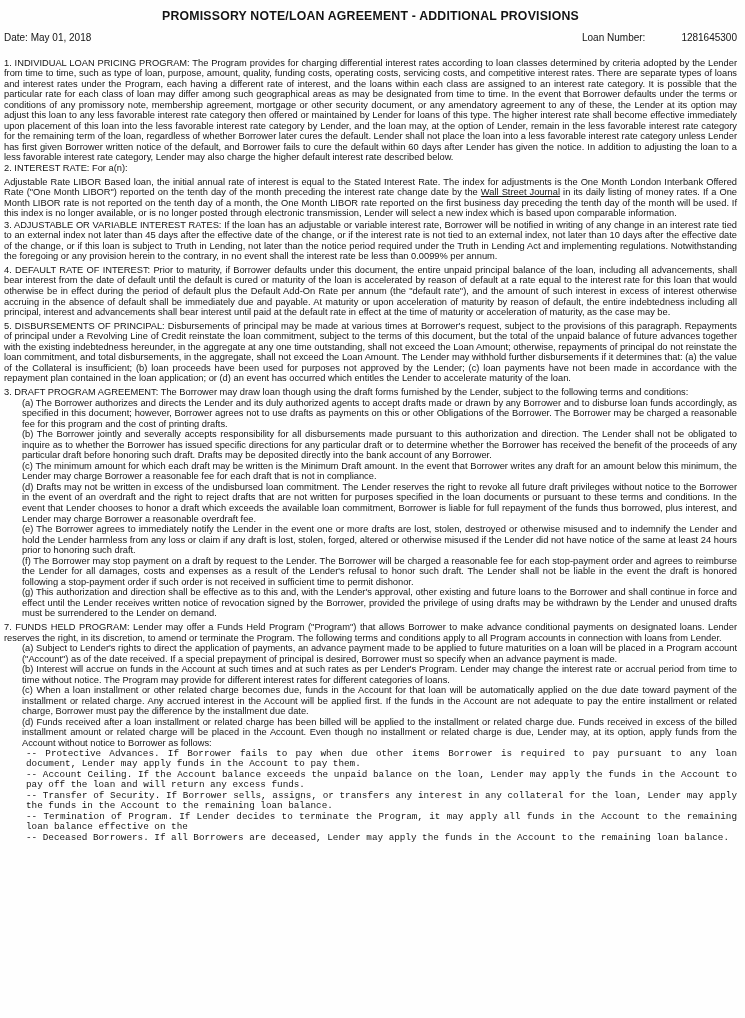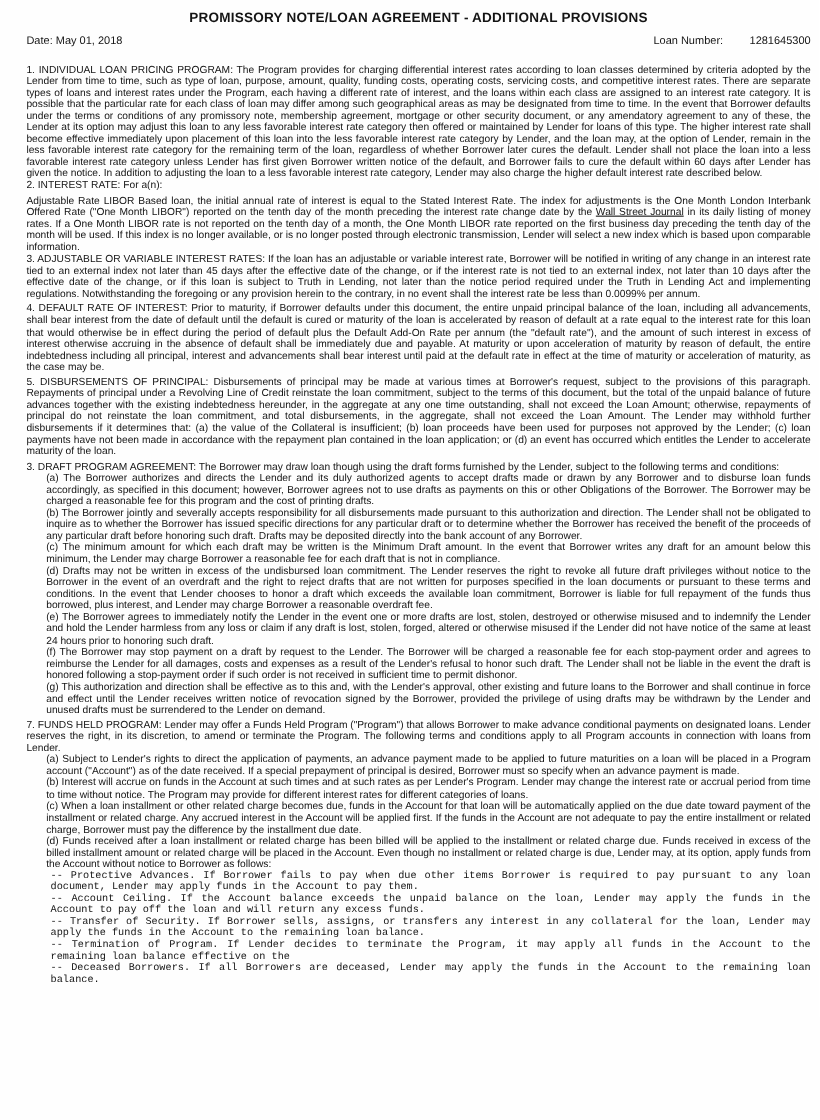--- a/index.html
+++ b/index.html
@@ -1,20 +1,20 @@
 <!DOCTYPE html>
 <html><head>
 <meta charset="utf-8">
 <style>
   html, body { margin: 0; padding: 0; background: #ffffff; }
   .page {
     width: 745px;
     height: 1018px;
     box-sizing: border-box;
-    padding: 5px 8px 4px 24px;
+    padding: 5px 8px 4px 4px;
     background: #fefefe;
     font-family: "Liberation Sans", sans-serif;
     font-size: 9.3px;
     line-height: 10.55px;
     color: #141414;
     overflow: hidden;
   }
   .doc-title {
     font-size: 12.3px;
     line-height: 15px;
@@ -23,21 +23,21 @@
     margin: 4px 0 9px 0;
     letter-spacing: 0.2px;
   }
   .meta-row {
     display: flex;
     justify-content: space-between;
     align-items: baseline;
     font-size: 10px;
     margin: 0 0 14px 0;
   }
-  .loan-num-value { margin-left: 24px; }
+  .loan-num-value { margin-left: 36px; }
   p { margin: 0; text-align: justify; }
   p.sec-gap { margin-top: 3px; }
   p.small-gap { margin-top: 1px; }
   p.item { margin-left: 18px; }
   p.dash { margin-left: 22px; font-family: Liberation Mono, monospace; }
   b { font-weight: normal; }
   .u { text-decoration: underline; }
 </style>
 </head>
 <body>

